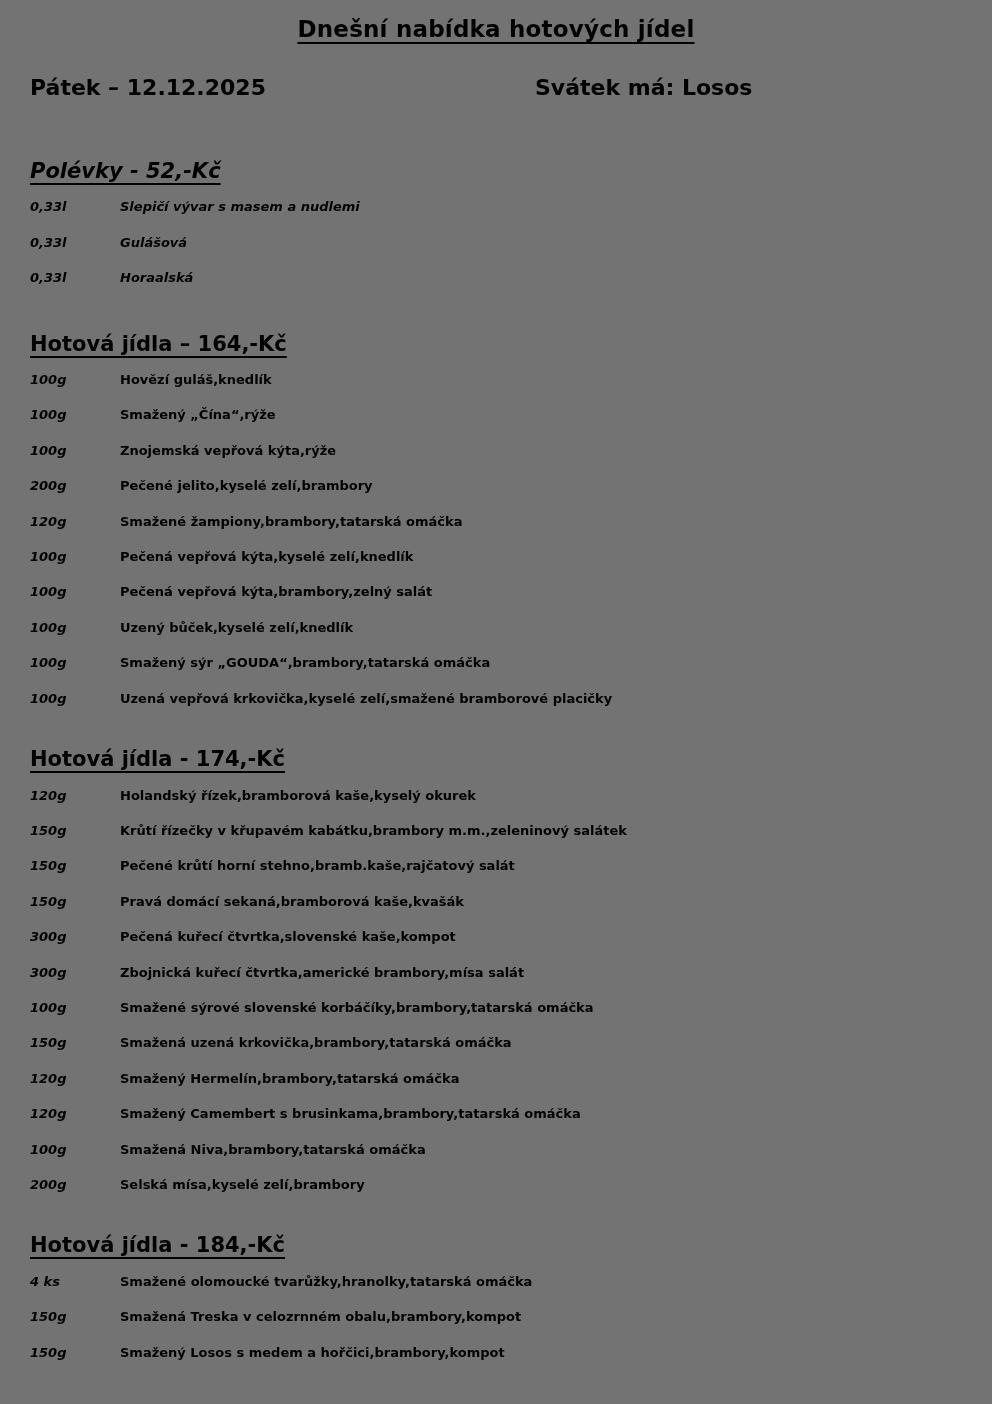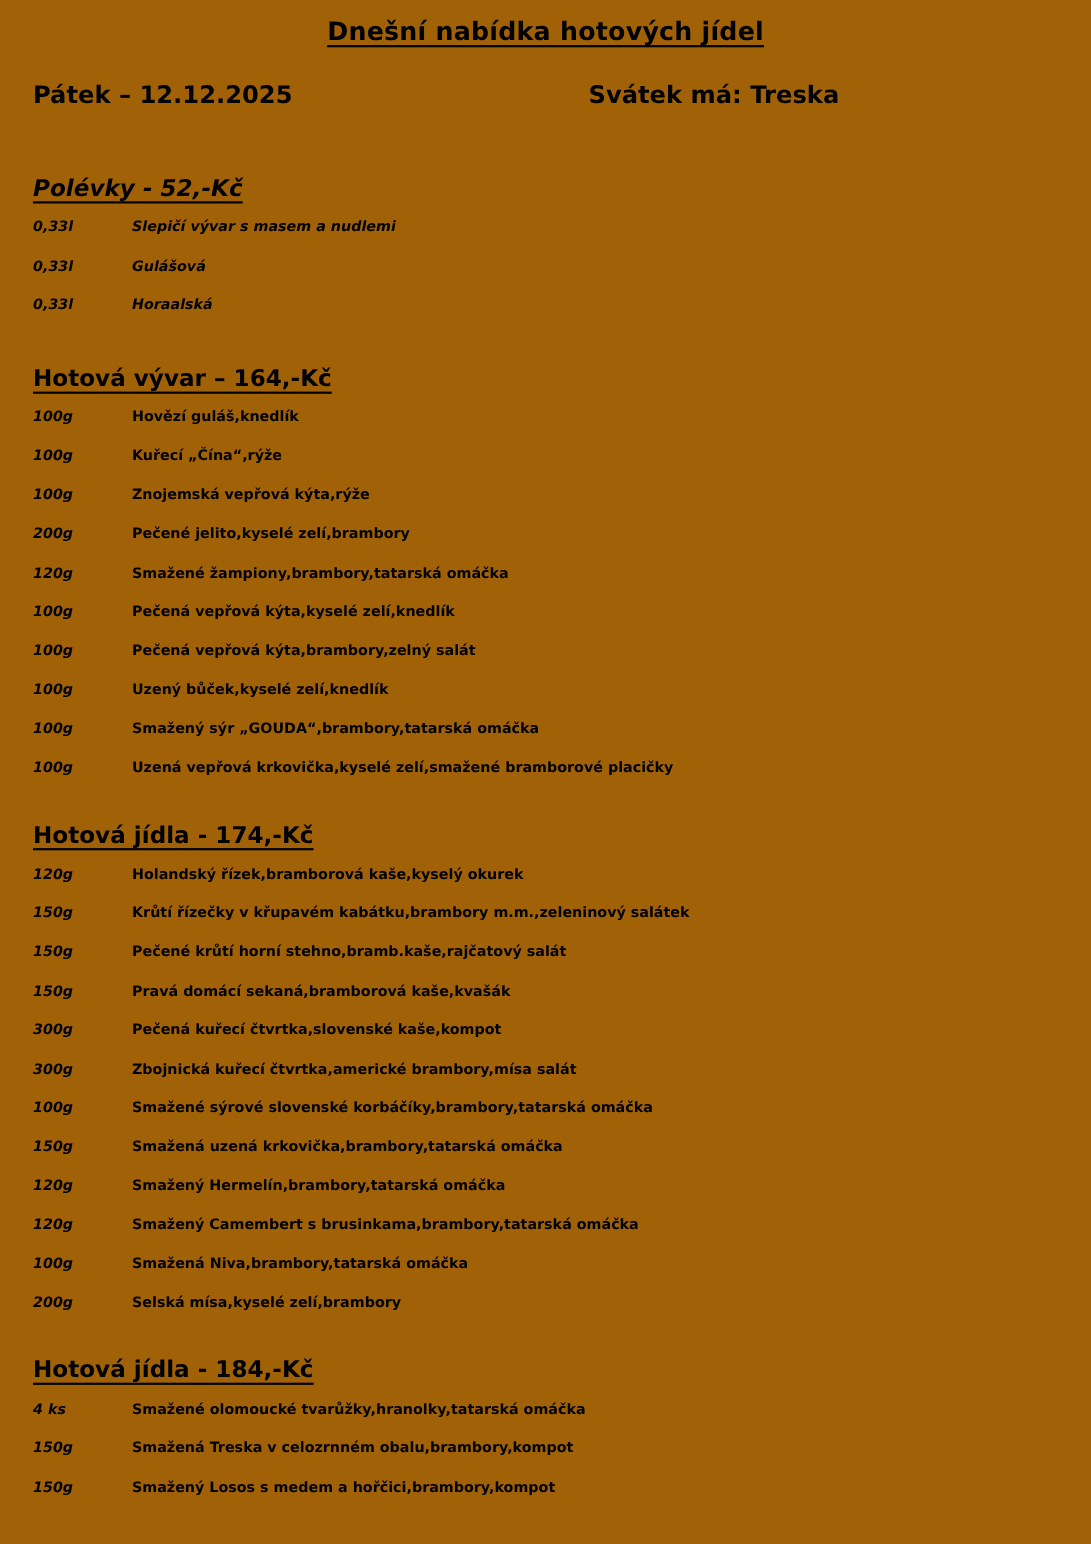--- a/index.html
+++ b/index.html
@@ -13,21 +13,21 @@
     overflow: hidden;
     color: #000000;
     font-family: "DejaVu Sans", sans-serif;
     font-weight: bold;
   }
   .page {
     box-sizing: border-box;
     width: 992px;
     height: 1404px;
     padding: 14px 30px 0 30px;
-    background: #a16207;
+    background: #737373;
   }
   .menu-title {
     text-align: center;
     font-size: 23px;
     line-height: 30px;
     letter-spacing: 0.2px;
     white-space: nowrap;
   }
   .menu-title span {
     text-decoration: underline;
@@ -82,47 +82,47 @@
 </style>
 </head>
 <body>
 
 <div class="page">
   <div class="menu-title">
     <span>Dnešní nabídka hotových jídel</span>
   </div>
   <div class="header-row">
     <span class="date">Pátek – 12.12.2025</span>
-    <span class="nameday">Svátek má: Treska</span>
+    <span class="nameday">Svátek má: Losos</span>
   </div>
   <div>
       <section class="menu-section italic">
         <div class="section-heading"><span>Polévky -   52,-Kč</span></div>
         <div class="item-row">
           <span class="item-qty">0,33l</span>
           <span class="item-name">Slepičí vývar s masem a nudlemi</span>
         </div>
         <div class="item-row">
           <span class="item-qty">0,33l</span>
           <span class="item-name">Gulášová</span>
         </div>
         <div class="item-row">
           <span class="item-qty">0,33l</span>
           <span class="item-name">Horaalská</span>
         </div>
       </section>
       <section class="menu-section">
-        <div class="section-heading"><span>Hotová vývar –  164,-Kč</span></div>
+        <div class="section-heading"><span>Hotová jídla –  164,-Kč</span></div>
         <div class="item-row">
           <span class="item-qty">100g</span>
           <span class="item-name">Hovězí guláš,knedlík</span>
         </div>
         <div class="item-row">
           <span class="item-qty">100g</span>
-          <span class="item-name">Kuřecí „Čína“,rýže</span>
+          <span class="item-name">Smažený „Čína“,rýže</span>
         </div>
         <div class="item-row">
           <span class="item-qty">100g</span>
           <span class="item-name">Znojemská vepřová kýta,rýže</span>
         </div>
         <div class="item-row">
           <span class="item-qty">200g</span>
           <span class="item-name">Pečené jelito,kyselé zelí,brambory</span>
         </div>
         <div class="item-row">

